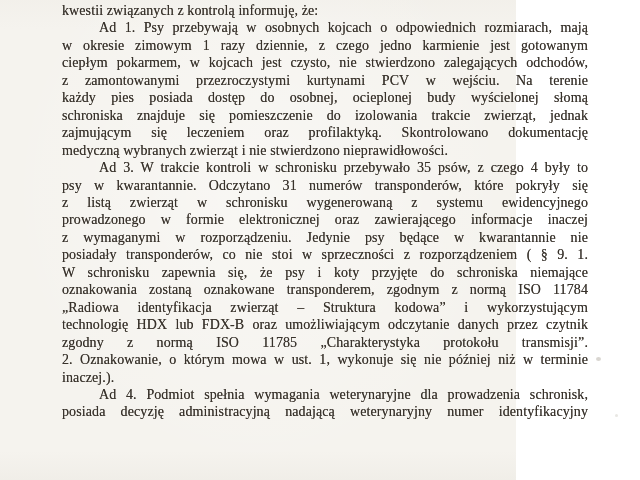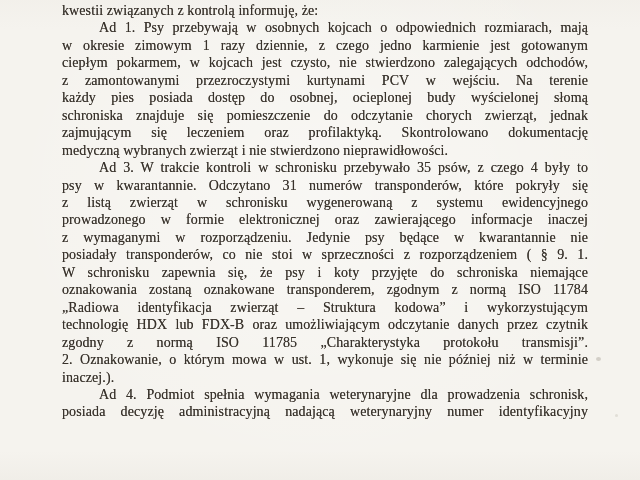--- a/index.html
+++ b/index.html
@@ -4,21 +4,21 @@
 <style>
   html, body {
     margin: 0;
     padding: 0;
     width: 640px;
     height: 480px;
     overflow: hidden;
   }
   .page {
     position: relative;
-    width: 640px;
+    width: 516px;
     height: 480px;
     background: #f5f3ee;
     background-image: radial-gradient(ellipse at 50% 40%, rgba(255,255,255,0.35) 0%, rgba(0,0,0,0) 70%),
                       linear-gradient(180deg, rgba(234,231,224,0.25) 0%, rgba(0,0,0,0) 6%, rgba(0,0,0,0) 94%, rgba(229,226,218,0.3) 100%);
   }
   .text-block {
     position: absolute;
     left: 62px;
     top: 2px;
     width: 526px;
@@ -53,21 +53,21 @@
 <body>
 
 <div class="page" style="background-color: rgb(245, 243, 238);">
   <div class="text-block" style="color: rgb(56, 50, 43);">
     <p class="ln end">kwestii związanych z kontrolą informuję, że:</p>
     <p class="ln ind">Ad 1. Psy przebywają w osobnych kojcach o odpowiednich rozmiarach, mają</p>
     <p class="ln">w okresie zimowym 1 razy dziennie, z czego jedno karmienie jest gotowanym</p>
     <p class="ln">ciepłym pokarmem, w kojcach jest czysto, nie stwierdzono zalegających odchodów,</p>
     <p class="ln">z zamontowanymi przezroczystymi kurtynami PCV w wejściu. Na terenie</p>
     <p class="ln">każdy pies posiada dostęp do osobnej, ocieplonej budy wyścielonej słomą</p>
-    <p class="ln">schroniska znajduje się pomieszczenie do odczytanie chorych zwierząt, jednak</p>
+    <p class="ln">schroniska znajduje się pomieszczenie do izolowania trakcie zwierząt, jednak</p>
     <p class="ln">zajmującym się leczeniem oraz profilaktyką. Skontrolowano dokumentację</p>
     <p class="ln end">medyczną wybranych zwierząt i nie stwierdzono nieprawidłowości.</p>
     <p class="ln ind">Ad 3. W trakcie kontroli w schronisku przebywało 35 psów, z czego 4 były to</p>
     <p class="ln">psy w kwarantannie. Odczytano 31 numerów transponderów, które pokryły się</p>
     <p class="ln">z listą zwierząt w schronisku wygenerowaną z systemu ewidencyjnego</p>
     <p class="ln">prowadzonego w formie elektronicznej oraz zawierającego informacje inaczej</p>
     <p class="ln">z wymaganymi w rozporządzeniu. Jedynie psy będące w kwarantannie nie</p>
     <p class="ln">posiadały transponderów, co nie stoi w sprzeczności z rozporządzeniem ( § 9. 1.</p>
     <p class="ln">W schronisku zapewnia się, że psy i koty przyjęte do schroniska niemające</p>
     <p class="ln">oznakowania zostaną oznakowane transponderem, zgodnym z normą ISO 11784</p>

